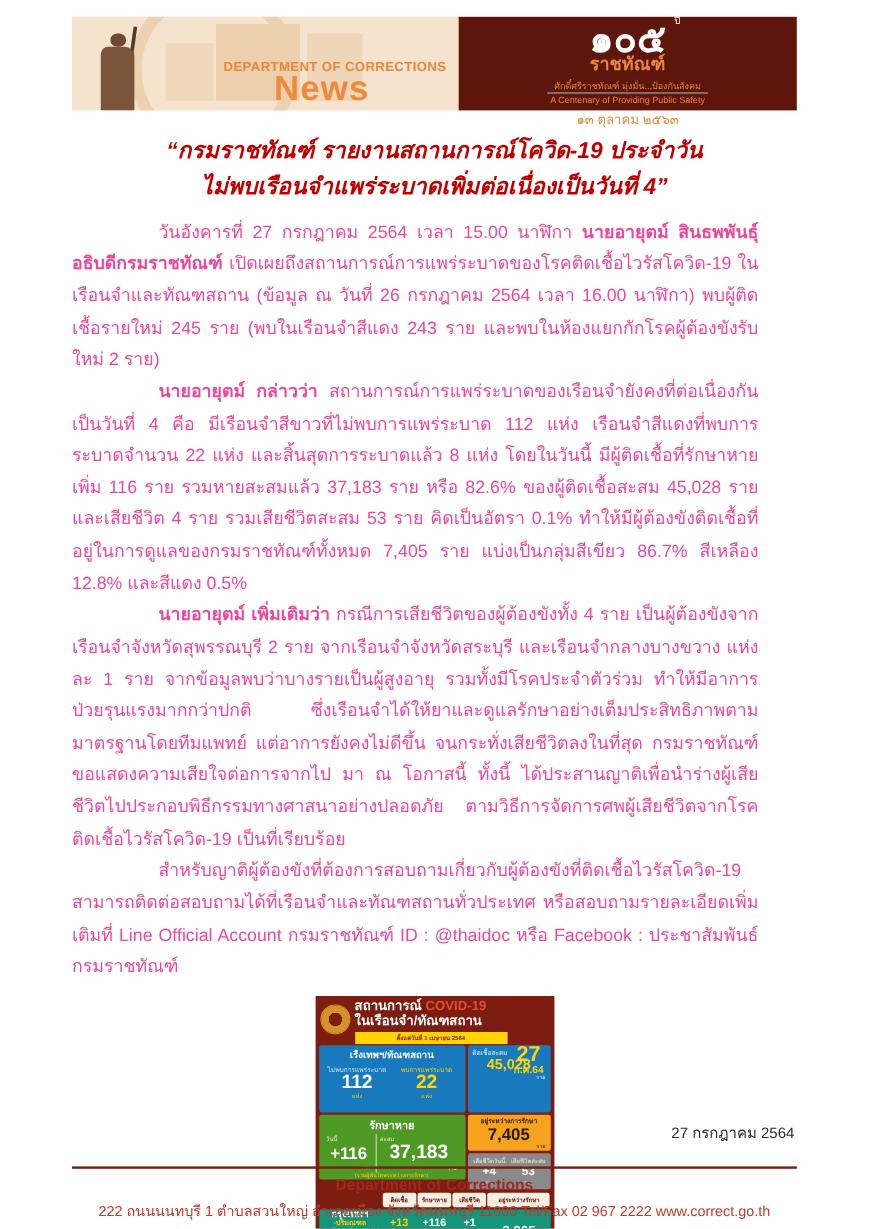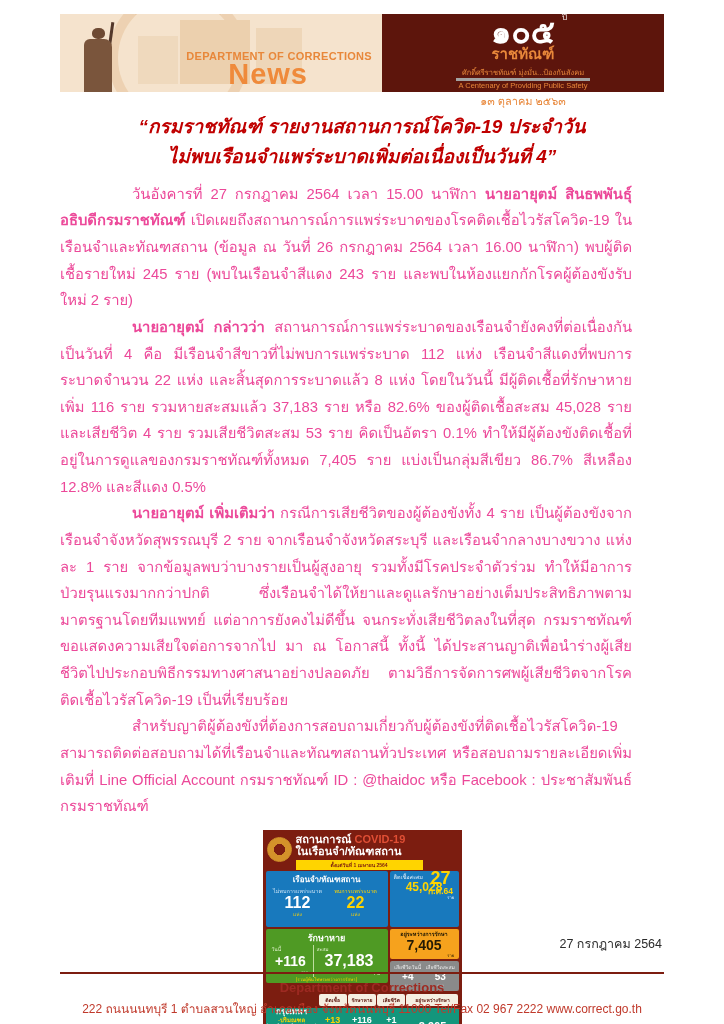--- a/index.html
+++ b/index.html
@@ -17,21 +17,21 @@
   .soldier .head{position:absolute;left:26px;top:8px;width:13px;height:11px;background:#6e4a33;border-radius:45%;}
   .soldier .body{position:absolute;left:18px;top:19px;width:28px;height:53px;background:#7a553c;border-radius:6px 8px 0 0;}
   .soldier .rifle{position:absolute;left:42px;top:2px;width:3px;height:48px;background:#53372a;transform:rotate(8deg);}
   .wall{position:absolute;left:48px;top:-26px;width:120px;height:120px;border-radius:50%;border:10px solid #e7c49c;border-top-color:#e3bb8e;background:transparent;opacity:.55;}
   .dept-line{position:absolute;right:10px;top:36px;color:#e8873a;font-weight:bold;font-size:11px;letter-spacing:.3px;}
   .news-word{position:absolute;right:74px;top:44px;color:#ef8a3b;font-size:29px;font-weight:bold;letter-spacing:1px;}
   .banner-right{flex:1;background:#5d150c;color:#e8873a;text-align:center;padding-top:2px;box-sizing:border-box;}
   .logo-105{font-size:32px;font-weight:bold;line-height:1.0;color:#ffffff;display:inline-block;position:relative;}
   .logo-105 .yr{position:absolute;right:-12px;top:-2px;font-size:8px;font-weight:normal;}
   .logo-name{font-size:15px;font-weight:bold;line-height:1.0;margin-top:-2px;}
-  .motto{font-size:7.5px;margin-top:2px;padding:0 6px 1px;border-bottom:3px solid #a3a3a3;display:inline-block;line-height:1.2;}
+  .motto{font-size:7.5px;margin-top:2px;padding:0 6px 1px;border-bottom:1px solid #a3a3a3;display:inline-block;line-height:1.2;}
   .motto-en{font-size:7.5px;line-height:1.25;}
   .logo-date{font-size:11px;margin-top:2px;}
 
   
   .doc-title{margin-top:112px;text-align:center;color:#c00000;font-weight:bold;font-style:italic;
              font-size:19px;line-height:1.6;}
 
   
   .article{margin:8px 92px 0 60px;font-size:14.8px;color:#ec4899;text-align:justify;line-height:1.8;}
   .article p{margin:0;text-indent:72px;}
@@ -179,21 +179,21 @@
         <div class="ig-since">ตั้งแต่วันที่ 1 เมษายน 2564</div>
       </div>
       <div class="ig-day">
         <div class="d">27</div>
         <div class="my">ก.ค.64</div>
       </div>
     </div>
 
     <div class="ig-row">
       <div class="box box-blue prisons">
-        <div class="hd">เรือนจำ/ทัณฑสถาน</div>
+        <div class="hd">เรืงเทพฯ/ทัณฑสถาน</div>
         <div class="cols">
           <div class="col">
             <div class="lb">ไม่พบการแพร่ระบาด</div>
             <div class="val">112</div>
             <div class="un">แห่ง</div>
           </div>
           <div class="col">
             <div class="lb y">พบการแพร่ระบาด</div>
             <div class="val y">22</div>
             <div class="un">แห่ง</div>

